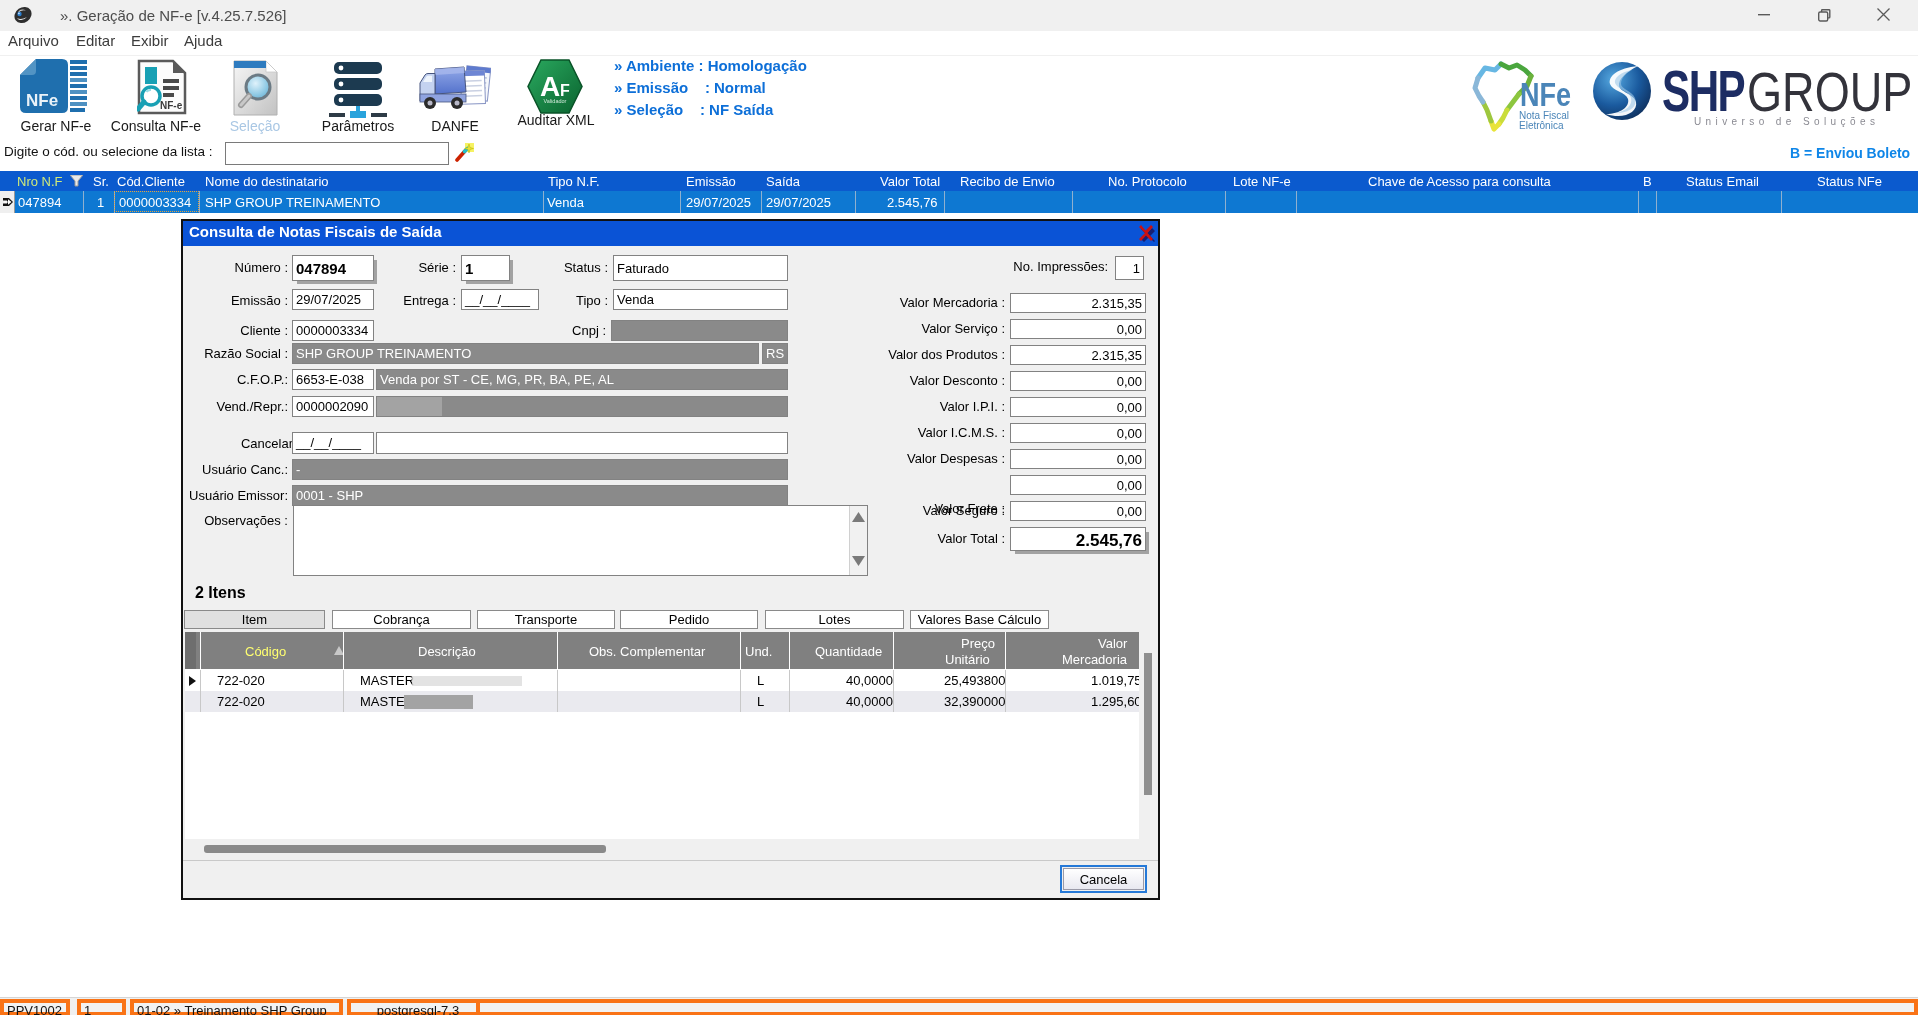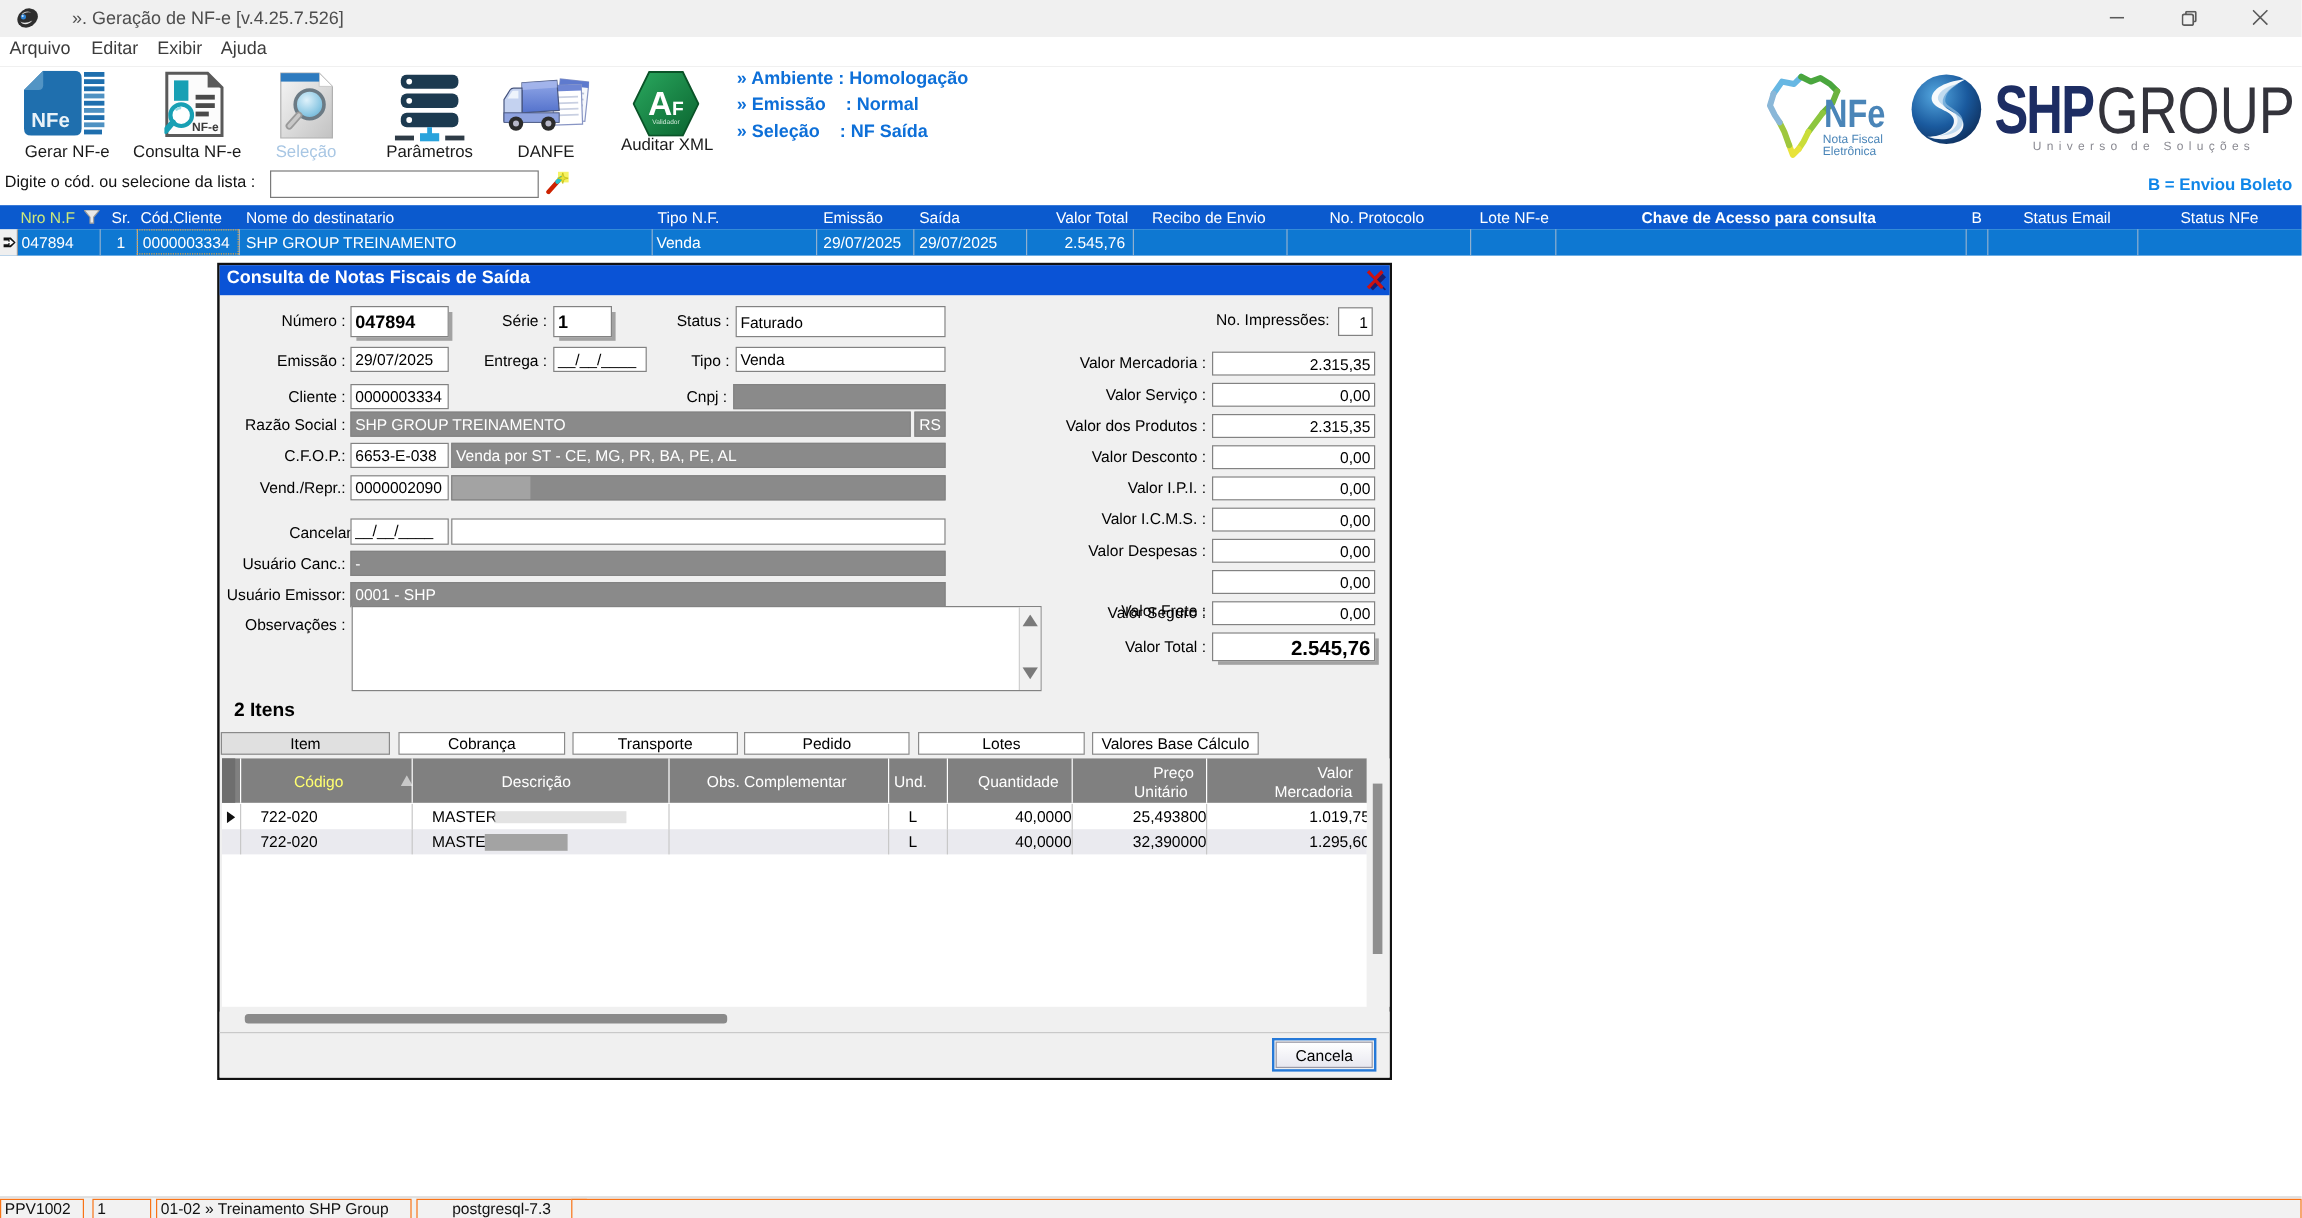--- a/index.html
+++ b/index.html
@@ -47,21 +47,21 @@
 .igc { position:absolute; top:3px; white-space:nowrap;margin-left:12px; }
 .igcolline { position:absolute; top:0; width:1px; height:21px; background:#c8c8c8; }
 
 #vsb { position:absolute; left:956px; top:411px; width:19px; height:207px; background:#f0f0f0; }
 #vsbthumb { position:absolute; left:5px; top:21px; width:8px; height:142px; background:#8f8f8f; }
 #hsb { position:absolute; left:0px; top:622px; width:975px; height:17px; background:#f0f0f0; }
 #hsbthumb { position:absolute; left:21px; top:2px; width:402px; height:8px; background:#8a8a8a; border-radius:3px; }
 #btnpanel { position:absolute; left:0; top:639px; width:975px; height:38px; background:#f0f0f0; border-top:1px solid #c9c9c9; }
 
 #statusbar { position:absolute; left:0; top:997px; width:1918px; height:18px; background:#f0f0f0; border-top:1px solid #d5d5d5; font-size:13px; color:#111; }
-.spanel { position:absolute; top:1px; height:17px; background:#f2f2f2; border:1px solid #f97316; padding:0 3px; white-space:nowrap; }
+.spanel { position:absolute; top:1px; height:17px; background:#f2f2f2; border:4px solid #f97316; padding:0 3px; white-space:nowrap; }
 </style>
 </head>
 <body>
 
 <div id="titlebar">
   <svg style="position:absolute; left:13px; top:5px;" width="20" height="20" viewBox="0 0 20 20">
     <ellipse cx="10" cy="10" rx="9" ry="7.5" transform="rotate(-35 10 10)" fill="#2e2e2e"></ellipse>
     <path d="M4,13 Q8,15.5 14,12 Q10,16.5 5.5,14.5 Z" fill="#e8e8e8"></path>
     <path d="M5,8 Q8,4.5 13,5.5 Q9,3.5 5.8,6 Z" fill="#cfcfcf"></path>
     <circle cx="6.5" cy="9" r="2.2" fill="#2a7fd0"></circle>
@@ -273,21 +273,21 @@
   <span class="hcell" style="left:93px;">Sr.</span>
   <span class="hcell" style="left:117px;">Cód.Cliente</span>
   <span class="hcell" style="left:205px;">Nome do destinatario</span>
   <span class="hcell" style="left:548px;">Tipo N.F.</span>
   <span class="hcell" style="left:686px;">Emissão</span>
   <span class="hcell" style="left:766px;">Saída</span>
   <span class="hcell" style="left:880px;">Valor Total</span>
   <span class="hcell" style="left:960px;">Recibo de Envio</span>
   <span class="hcell" style="left:1108px;">No. Protocolo</span>
   <span class="hcell" style="left:1233px;">Lote NF-e</span>
-  <span class="hcell" style="left:1368px;font-weight:bold;">Chave de Acesso para consulta</span>
+  <span class="hcell" style="left:1368px;">Chave de Acesso para consulta</span>
   <span class="hcell" style="left:1643px;">B</span>
   <span class="hcell" style="left:1686px;">Status Email</span>
   <span class="hcell" style="left:1817px;">Status NFe</span>
 </div>
 
 <div id="grow">
   <div id="rowsel"></div>
   <svg style="position:absolute; left:2px; top:5px;" width="12" height="12" viewBox="0 0 12 12">
       <path d="M1,2 L7,2 L11,6 L7,10 L1,10 L1,7.5 L5,7.5 L5,4.5 L1,4.5 Z" fill="#111"></path>
       <path d="M2,5.5 L6,5.5 L6,3.2 L9.5,6 L6,8.8 L6,6.5 L2,6.5 Z" fill="#fff"></path>

